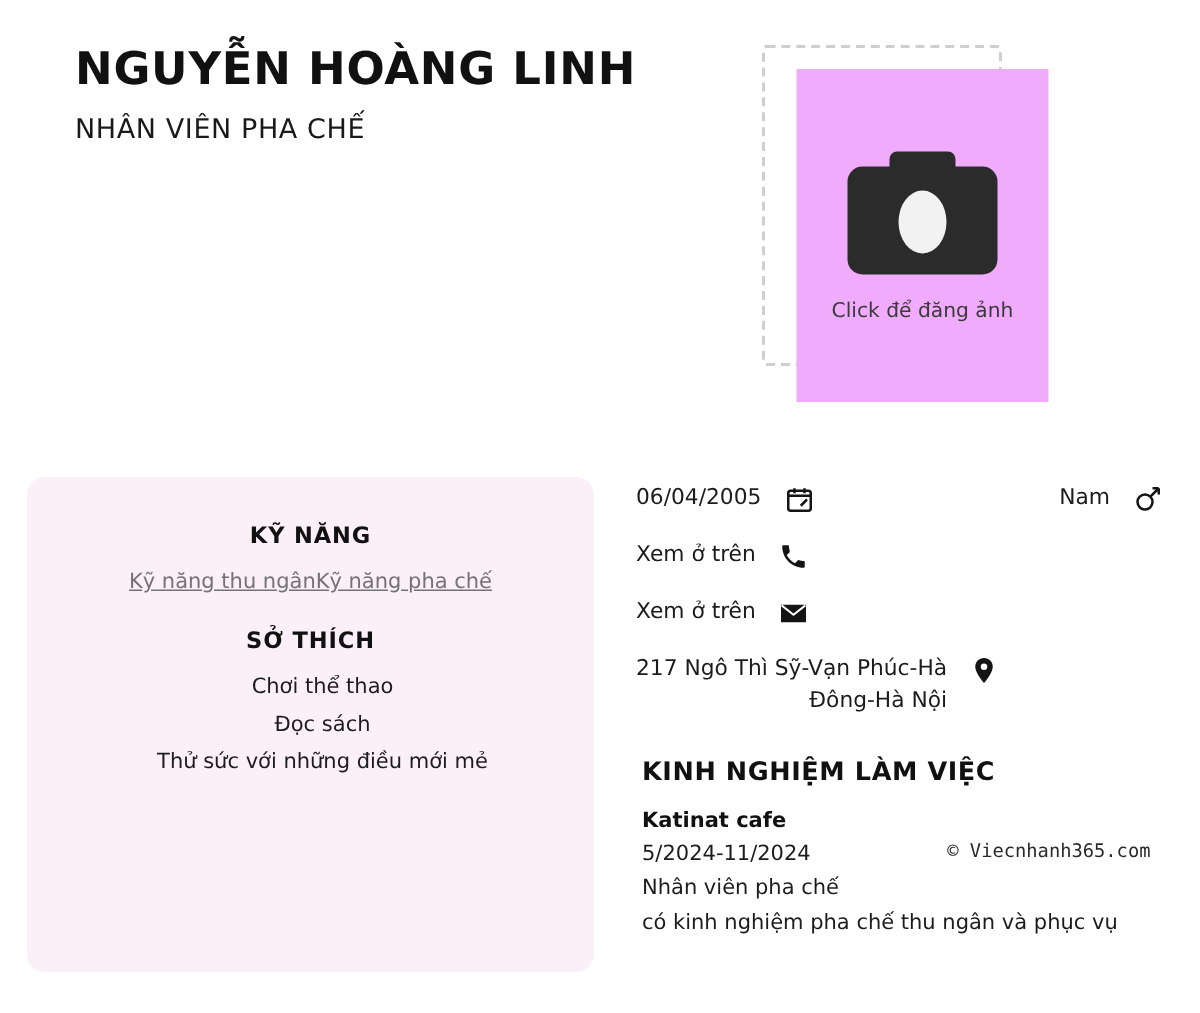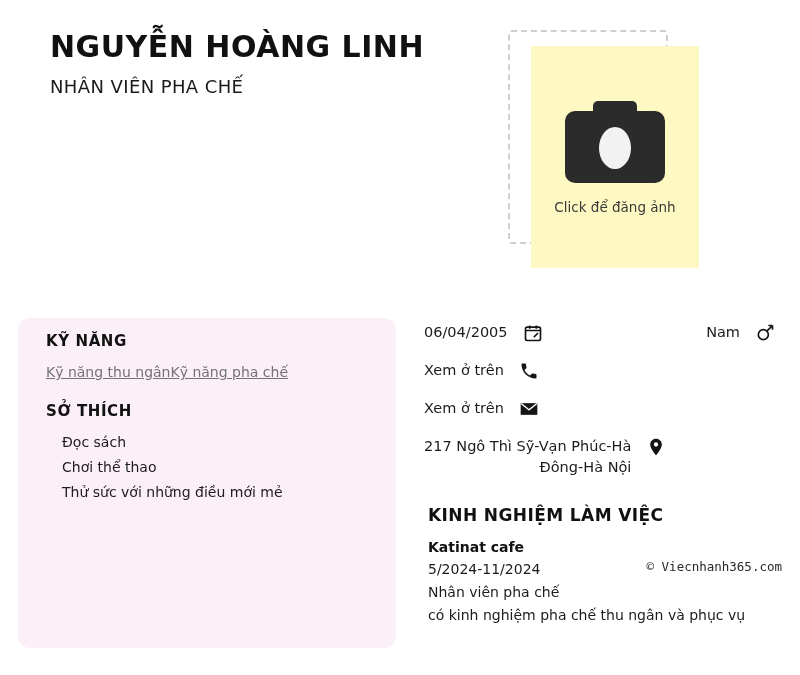--- a/index.html
+++ b/index.html
@@ -51,21 +51,21 @@
     height: 214px;
     border: 2px dashed #cfcfcf;
     border-radius: 3px;
   }
   .photo-card {
     position: absolute;
     left: 531px;
     top: 46px;
     width: 168px;
     height: 222px;
-    background: #fef9c3;
+    background: #f0abfc;
     display: flex;
     flex-direction: column;
     align-items: center;
     justify-content: center;
     gap: 16px;
   }
   .camera-icon {
     width: 100px;
     height: 84px;
     position: relative;
@@ -104,21 +104,22 @@
 
   
   .left-panel {
     position: absolute;
     left: 18px;
     top: 318px;
     width: 378px;
     height: 330px;
     background: #fbf0f8;
     border-radius: 12px;
-    padding: 14px 28px;
+    padding: 30px 28px;
+    text-align: center;
   }
   .panel-heading {
     font-size: 15px;
     font-weight: bold;
     letter-spacing: 0.6px;
     color: #111111;
     margin: 0 0 14px 0;
   }
   .skills-line {
     font-size: 14px;
@@ -199,21 +200,21 @@
   .exp-line {
     font-size: 14px;
     margin: 0 0 2px 0;
     color: #1c1c1c;
     line-height: 1.5;
   }
 
   
   .footer {
     position: absolute;
-    right: 18px;
+    right: 33px;
     bottom: 12px;
     font-family: "DejaVu Sans Mono", "Liberation Mono", monospace;
     font-size: 12.5px;
     color: #2b2b2b;
   }
 </style>
 </head>
 <body>
 
 <div class="page">
@@ -231,22 +232,22 @@
       <div class="camera-lens"></div>
     </div>
     <div class="photo-hint">Click để đăng ảnh</div>
   </div>
 
   <div class="left-panel">
     <h2 class="panel-heading">KỸ NĂNG</h2>
     <p class="skills-line">Kỹ năng thu ngânKỹ năng pha chế</p>
     <h2 class="panel-heading">SỞ THÍCH</h2>
     <ul class="hobby-list">
+      <li>Chơi thể thao</li>
       <li>Đọc sách</li>
-      <li>Chơi thể thao</li>
       <li>Thử sức với những điều mới mẻ</li>
     </ul>
   </div>
 
   <div class="info-col">
 
     <div class="info-row two-cell">
       <div class="info-pair">
         <span class="info-text">06/04/2005</span>
         <span class="ic">

